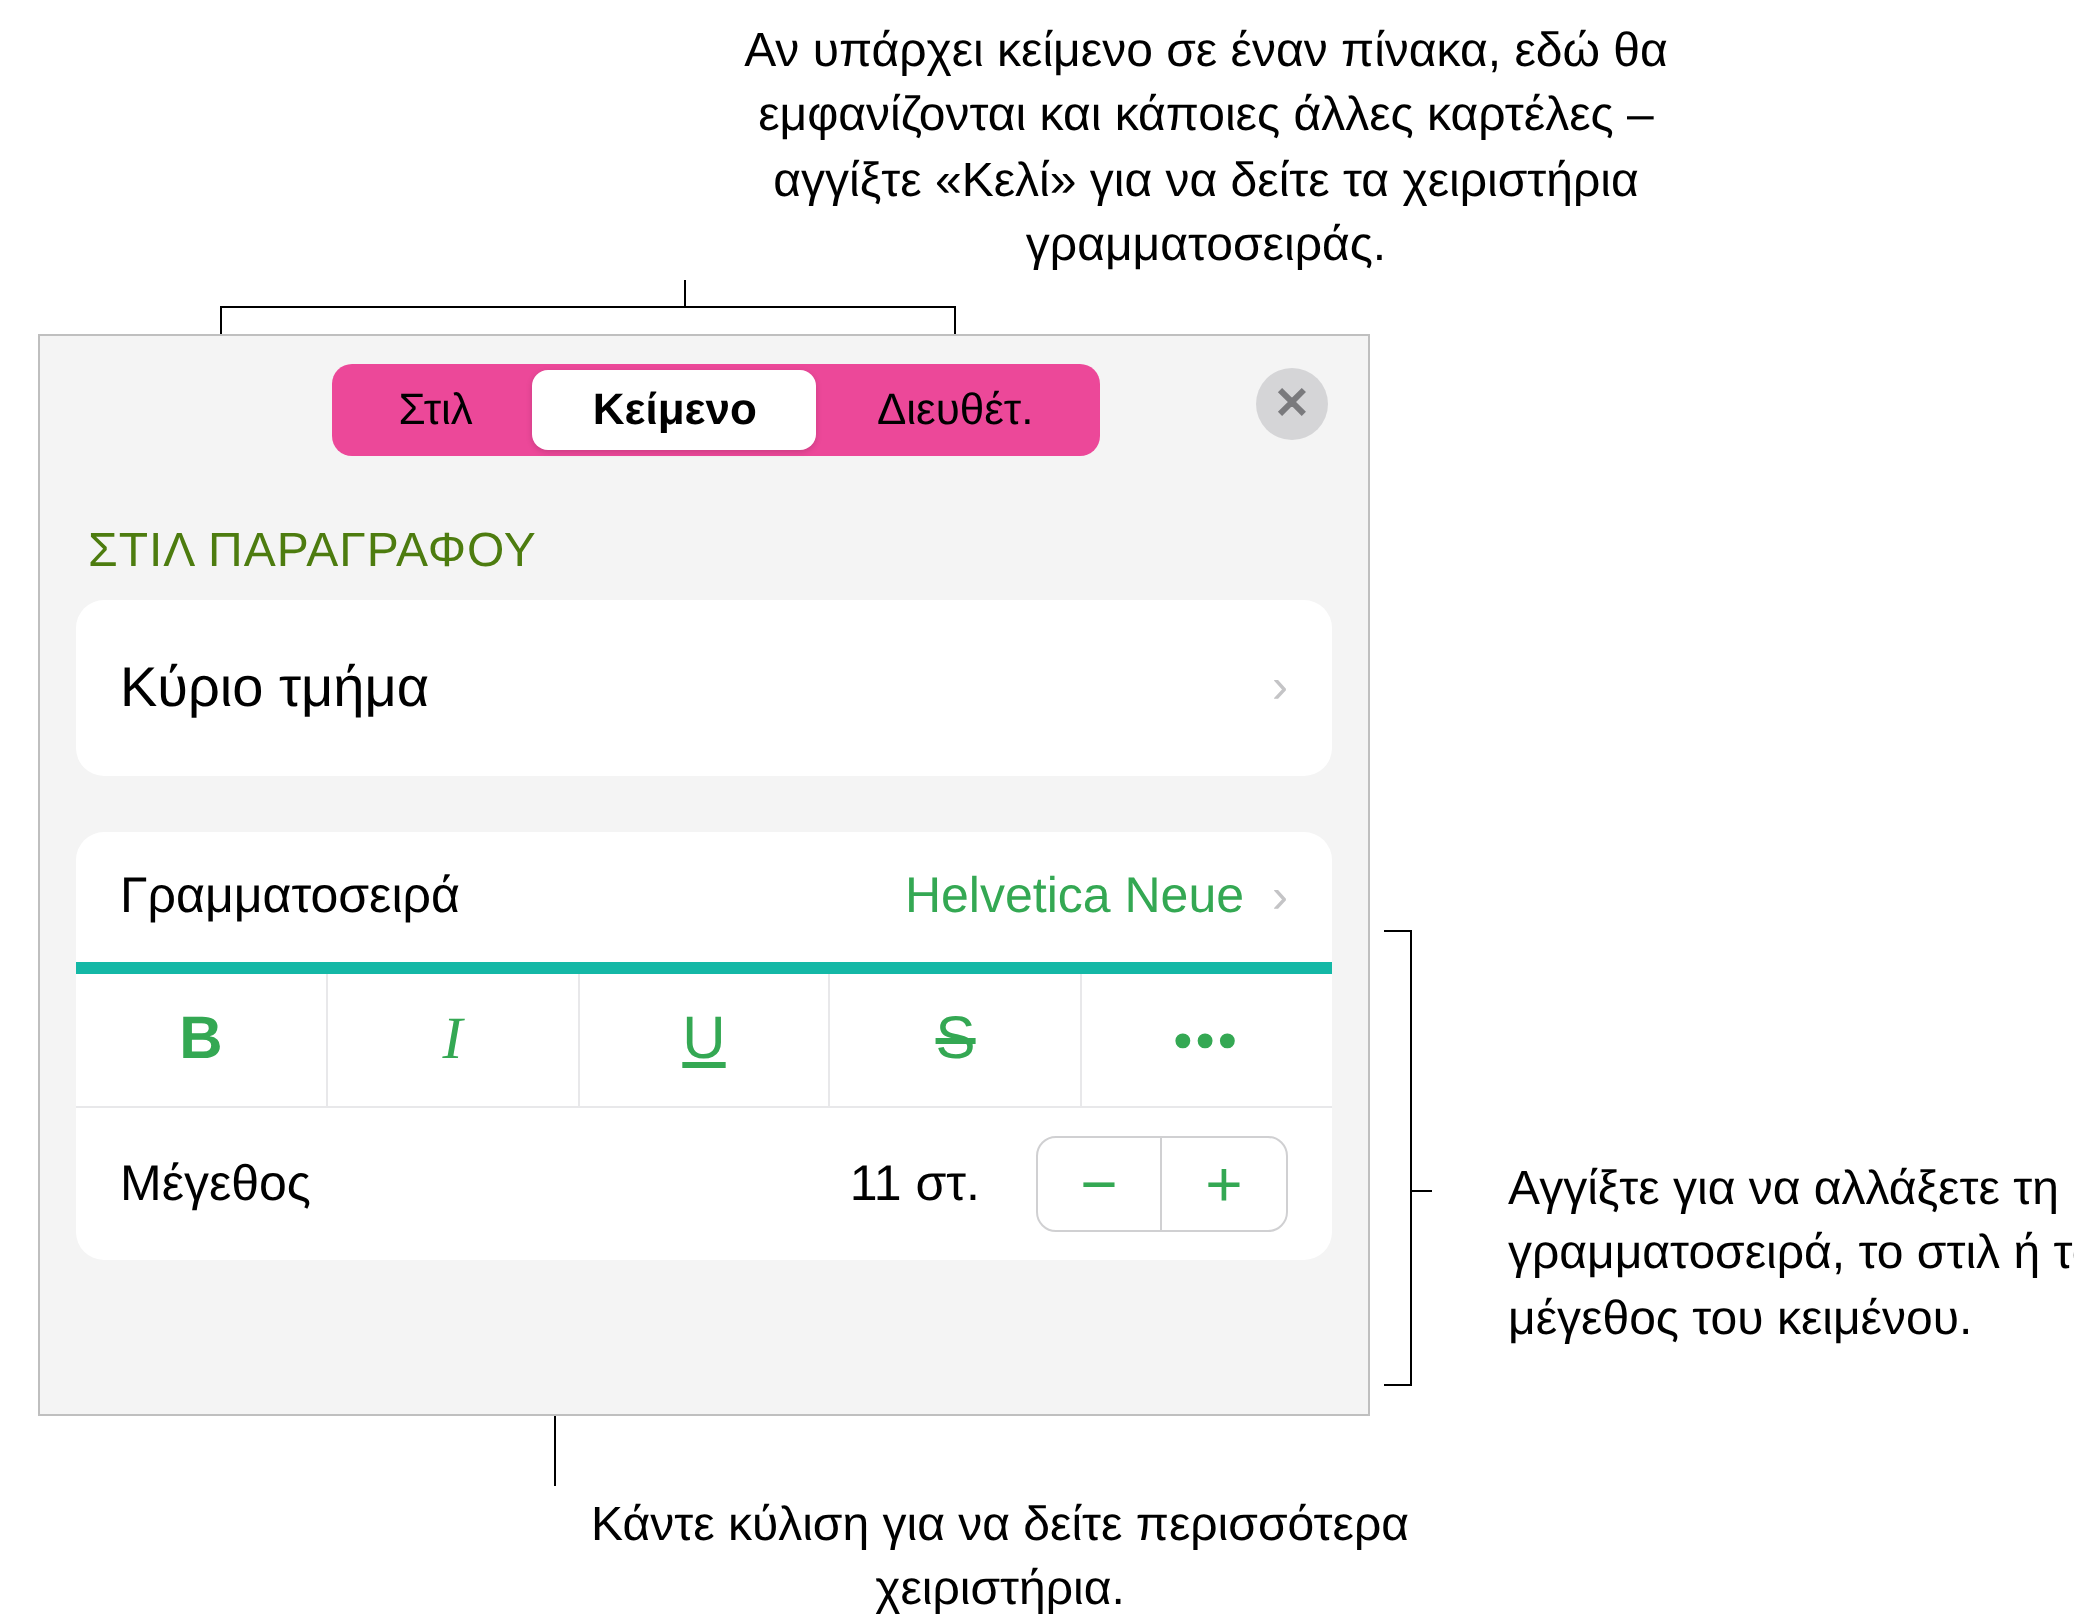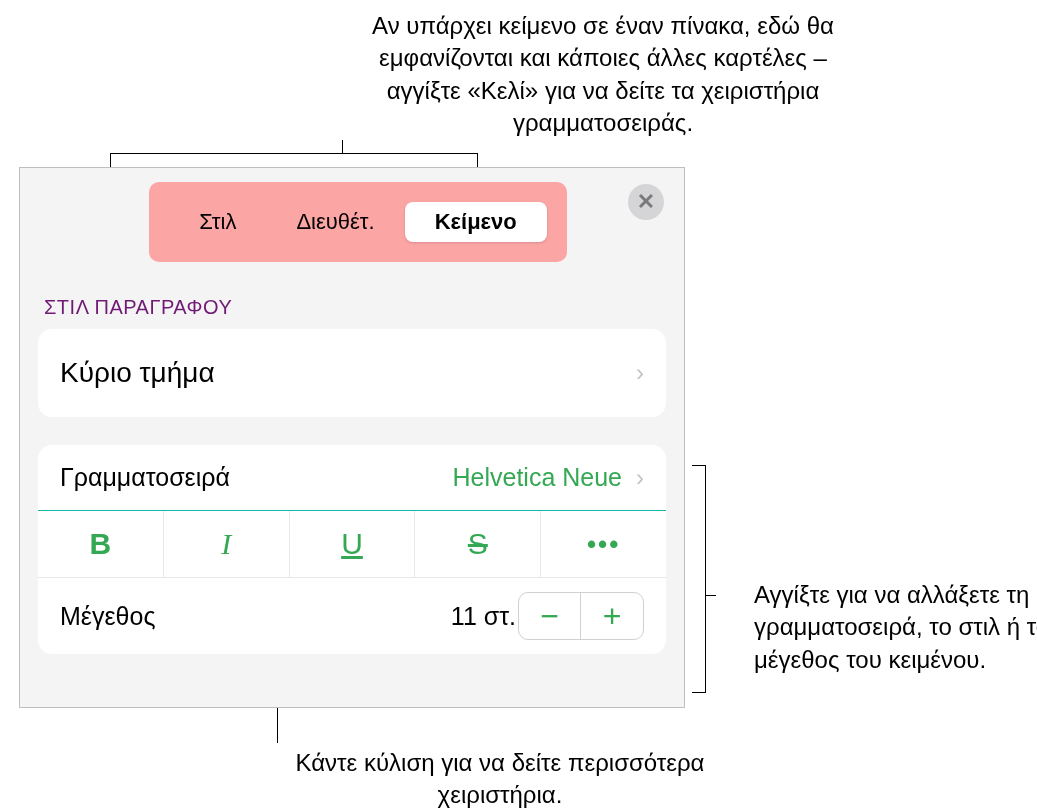--- a/index.html
+++ b/index.html
@@ -78,23 +78,23 @@
     }
     .panel-header {
       padding: 14px 16px 10px 16px;
       display: flex;
       align-items: center;
       justify-content: center;
       position: relative;
     }
     .seg-control {
       display: flex;
-      background: #fca5a5;
+      background: #ec4899;
       border-radius: 10px;
-      padding: 20px;
+      padding: 3px;
       margin-left: 12px;
     }
     .seg-item {
       padding: 7px 30px;
       font-size: 22px;
       border-radius: 8px;
       color: #000;
     }
     .seg-item.active {
       background: #ffffff;
@@ -112,23 +112,23 @@
       display: flex;
       align-items: center;
       justify-content: center;
       color: #7a7a7d;
       font-size: 22px;
       font-weight: 600;
     }
     
     .section-label {
       padding: 24px 24px 10px 24px;
-      font-size: 20px;
+      font-size: 24px;
       letter-spacing: 0.5px;
-      color: #701a75;
+      color: #4d7c0f;
     }
     
     .row-card {
       margin: 0 18px;
       background: #ffffff;
       border-radius: 14px;
       display: flex;
       align-items: center;
       justify-content: space-between;
       padding: 28px 22px;
@@ -143,21 +143,21 @@
       margin: 28px 18px 0 18px;
       background: #ffffff;
       border-radius: 14px;
       overflow: hidden;
     }
     .font-row {
       display: flex;
       align-items: center;
       justify-content: space-between;
       padding: 18px 22px;
-      border-bottom: 1px solid #14b8a6;
+      border-bottom: 6px solid #14b8a6;
     }
     .font-row .label { font-size: 25px; color: #000; }
     .font-row .value-wrap { display: flex; align-items: center; gap: 14px; }
     .font-row .value { font-size: 25px; color: #34a853; }
     
     .style-row {
       display: flex;
       border-bottom: 1px solid #e8e8ea;
     }
     .style-btn {
@@ -177,21 +177,21 @@
     .style-btn.strike { text-decoration: line-through; }
     .style-btn.more { font-weight: bold; letter-spacing: 2px; font-size: 26px;}
     
     .size-row {
       display: flex;
       align-items: center;
       justify-content: space-between;
       padding: 14px 22px 14px 22px;
     }
     .size-row .label { font-size: 25px; color: #000; }
-    .size-controls { display: flex; align-items: center; gap: 2px; }
+    .size-controls { display: flex; align-items: center; gap: 28px; }
     .size-value { font-size: 25px; color: #000; }
     .stepper {
       display: flex;
       border: 1px solid #d0d0d2;
       border-radius: 10px;
       overflow: hidden;
     }
     .stepper-btn {
       width: 62px;
       height: 46px;
@@ -214,22 +214,22 @@
 <div class="bracket-top-stem"></div>
 <div class="bracket-top"></div>
 <div class="bracket-right"></div>
 <div class="bracket-right-stem"></div>
 <div class="line-bottom"></div>
 
 <div class="panel">
   <div class="panel-header">
     <div class="seg-control">
       <div class="seg-item">Στιλ</div>
+      <div class="seg-item active">Κείμενο</div>
       <div class="seg-item">Διευθέτ.</div>
-      <div class="seg-item active">Κείμενο</div>
     </div>
     <div class="close-btn">
       <span>✕</span>
     </div>
   </div>
 
   <div class="section-label">ΣΤΙΛ ΠΑΡΑΓΡΑΦΟΥ</div>
 
   <div class="row-card">
     <div class="title">Κύριο τμήμα</div>

